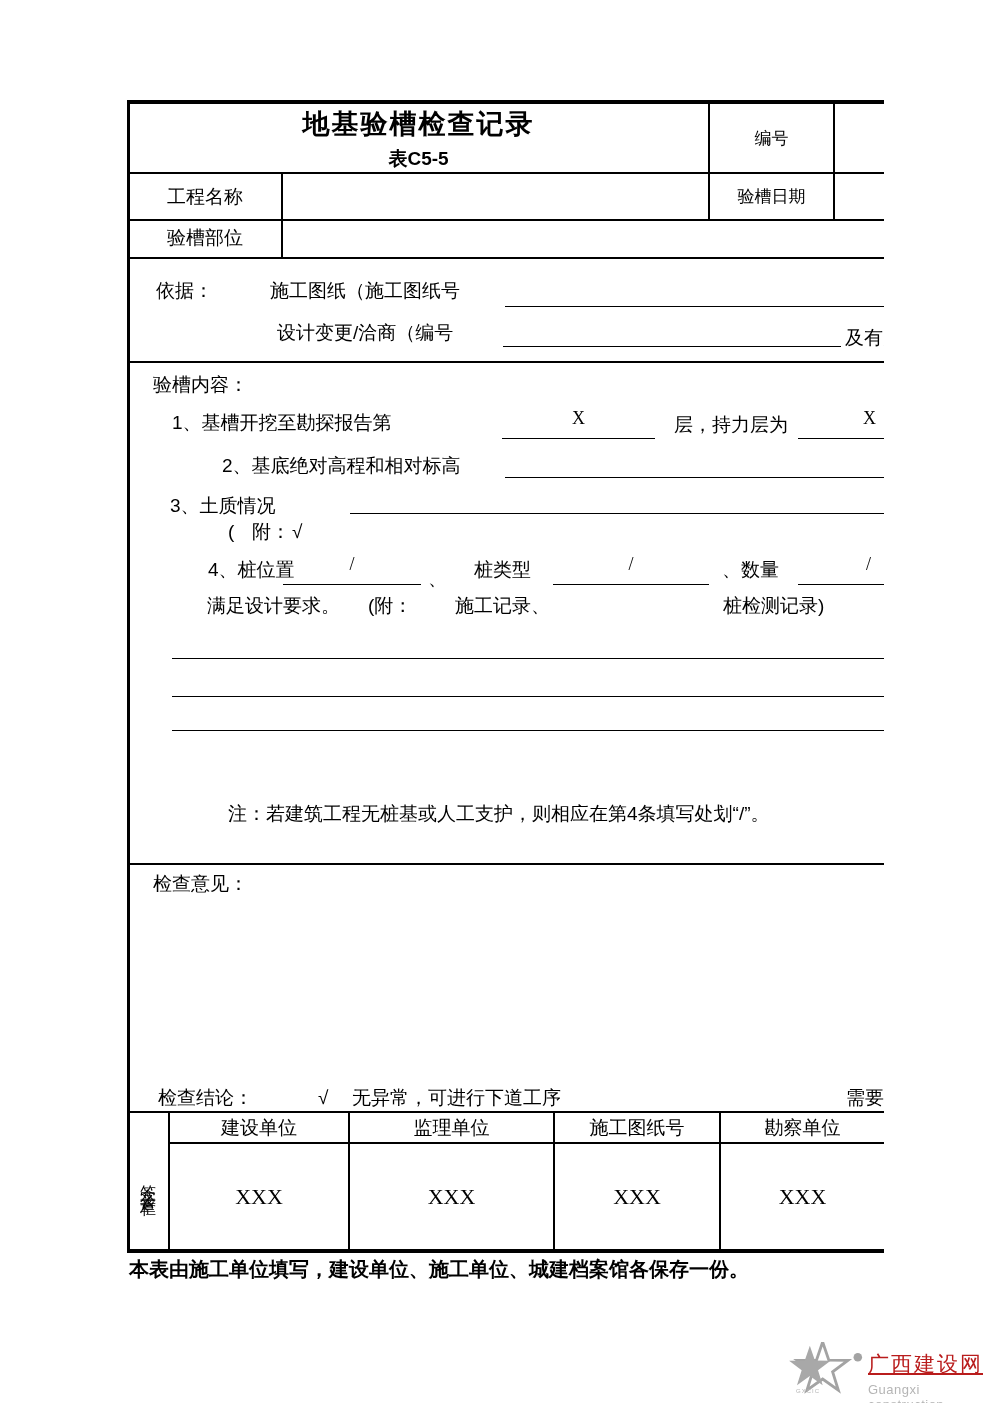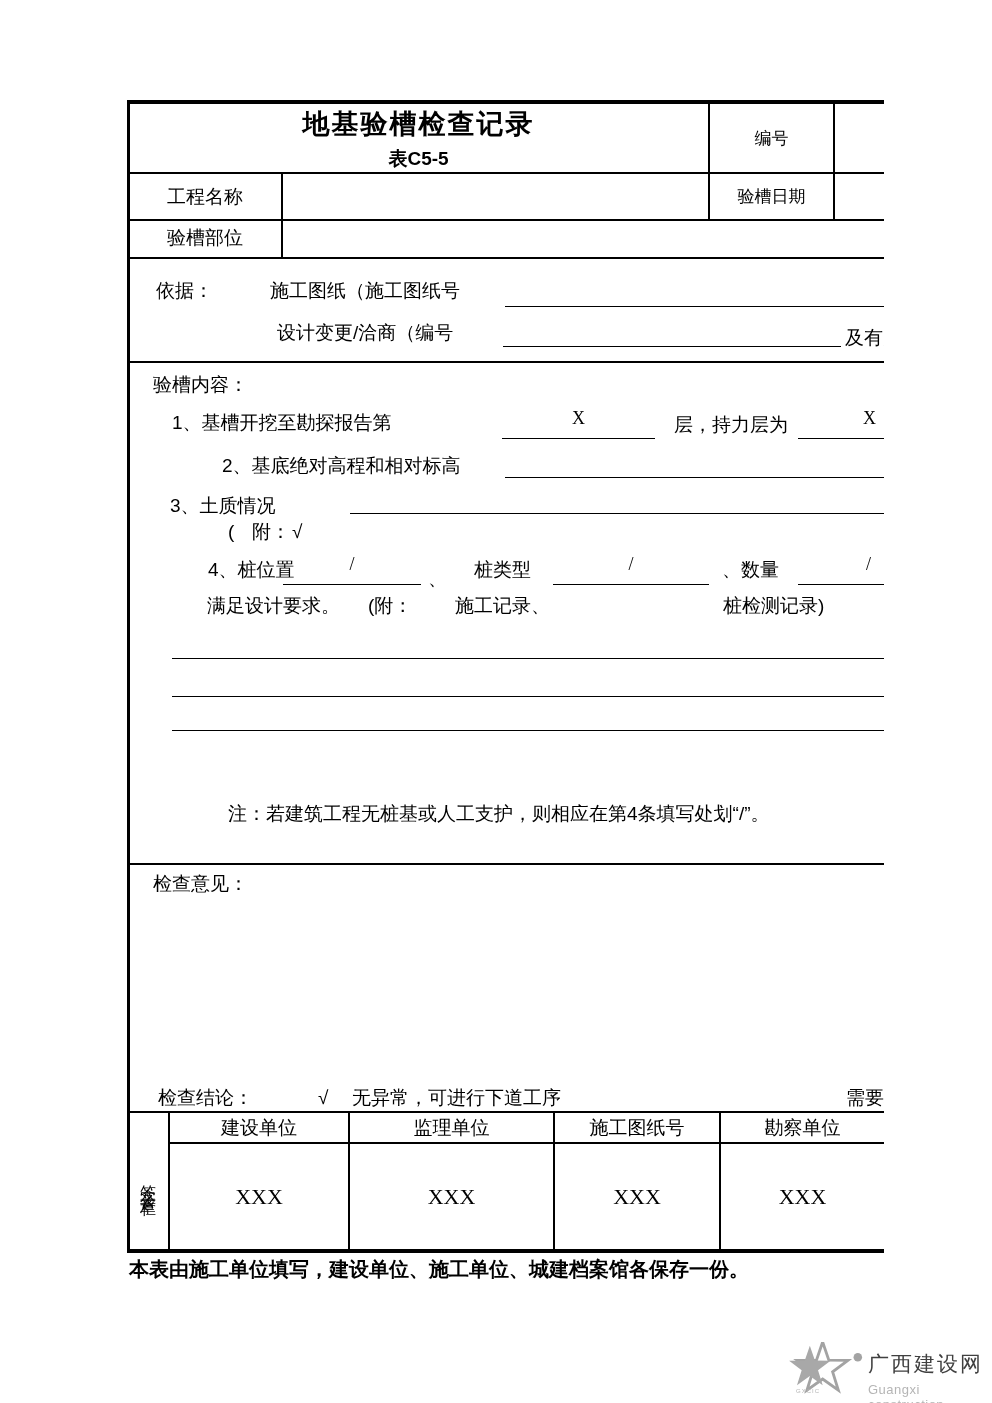--- a/index.html
+++ b/index.html
@@ -13,21 +13,21 @@
   .txt{position:absolute;font-size:19px;line-height:1.25;white-space:nowrap;}
   .sm{font-size:17px;}
   .ctr{text-align:center;}
   .title{font-size:27px;font-weight:700;letter-spacing:2px;}
   .code{font-size:19px;font-weight:700;}
   .serif{font-family:"Liberation Serif","DejaVu Serif",serif;}
   .fill{position:absolute;background:#000;height:1px;}
   .vertical{writing-mode:vertical-rl;text-orientation:upright;letter-spacing:4px;}
   .foot{font-weight:700;font-size:20px;}
   .wm{position:absolute;color:#9e9e9e;}
-  .wm-brand{font-size:21px;letter-spacing:2px;color:#404040;}
+  .wm-brand{font-size:21px;letter-spacing:2px;color:#b91c1c;text-decoration:underline;}
   .wm-sub{font-size:13px;letter-spacing:0.5px;color:#b5b5b5;}
   .wm-micro{font-size:6px;color:#b5b5b5;letter-spacing:1px;}
 </style>
 </head>
 <body>
 
 <div class="page">
   <div class="clip">
 
     <div class="hline thick" style="left:127px;top:100px;width:757px;"></div>

